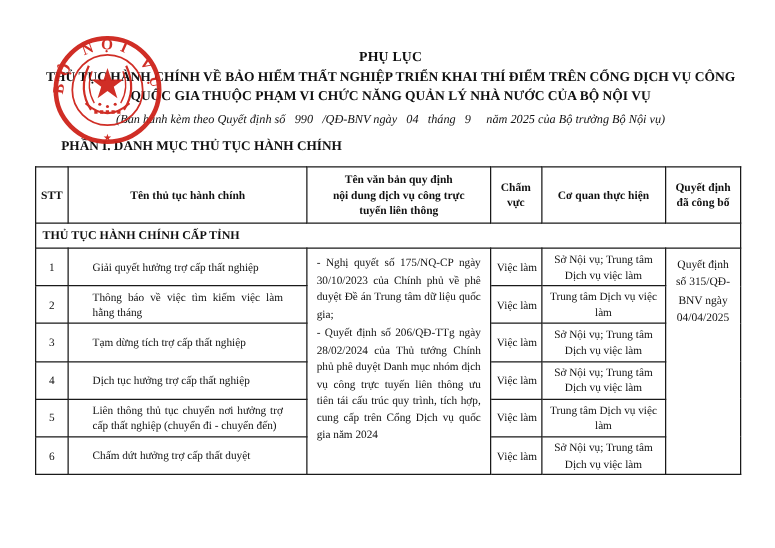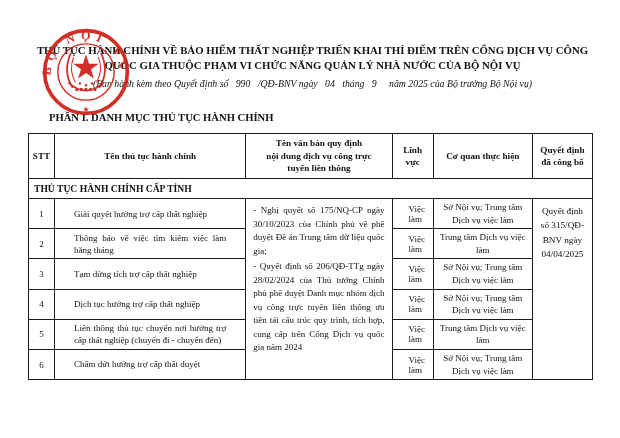--- a/index.html
+++ b/index.html
@@ -43,36 +43,37 @@
   .section-row td {
     font-weight:bold; text-align:left; height:16px; font-size:9.6px;
     padding-left:5px;
   }
   .stt-cell { text-align:center; }
   .name-cell { text-align:justify; padding:2px 19px; line-height:1.35; }
   .legal-cell {
     vertical-align:top; text-align:justify; padding:3px 5px; line-height:1.5;
   }
   .legal-cell div { margin:2px; }
-  .field-cell { text-align:left;padding-left:16px; }
+  .field-cell { text-align:right; }
   .agency-cell { text-align:center; line-height:1.4; padding:2px 4px; }
   .decision-cell {
     vertical-align:top; text-align:center; white-space:pre-line;
     line-height:1.55; padding-top:5px; font-size:9.2px;
   }
   tbody tr { height:20px; }
   .seal {
     position:absolute; left:42px; top:28px; width:88px; height:88px;
     opacity:0.95; pointer-events:none;
   }
 </style>
 </head>
 <body>
 
 <div class="title-block">
+  <div class="appendix-label">PHỤ LỤC</div>
   <div class="doc-title">THỦ TỤC HÀNH CHÍNH VỀ BẢO HIỂM THẤT NGHIỆP TRIỂN KHAI THÍ ĐIỂM TRÊN CỔNG DỊCH VỤ CÔNG
 QUỐC GIA THUỘC PHẠM VI CHỨC NĂNG QUẢN LÝ NHÀ NƯỚC CỦA BỘ NỘI VỤ</div>
   <div class="issuance-note">(Ban hành kèm theo Quyết định số   990   /QĐ-BNV ngày   04   tháng   9     năm 2025 của Bộ trưởng Bộ Nội vụ)</div>
 </div>
 
 <div class="section-heading">PHẦN I. DANH MỤC THỦ TỤC HÀNH CHÍNH</div>
 
 <div class="tbl-wrap">
   <table>
     <colgroup>
@@ -83,21 +84,21 @@
         <col style="width:99px">
         <col style="width:60px">
     </colgroup>
     <thead>
       <tr>
         <th>STT</th>
         <th>Tên thủ tục hành chính</th>
         <th>Tên văn bản quy định
 nội dung dịch vụ công trực
 tuyến liên thông</th>
-        <th>Lĩnh
+        <th>Chấm
 vực</th>
         <th>Cơ quan thực hiện</th>
         <th>Quyết định
 đã công bố</th>
       </tr>
     </thead>
     <tbody>
       <tr class="section-row">
         <td colspan="6">THỦ TỤC HÀNH CHÍNH CẤP TỈNH</td>
       </tr>

